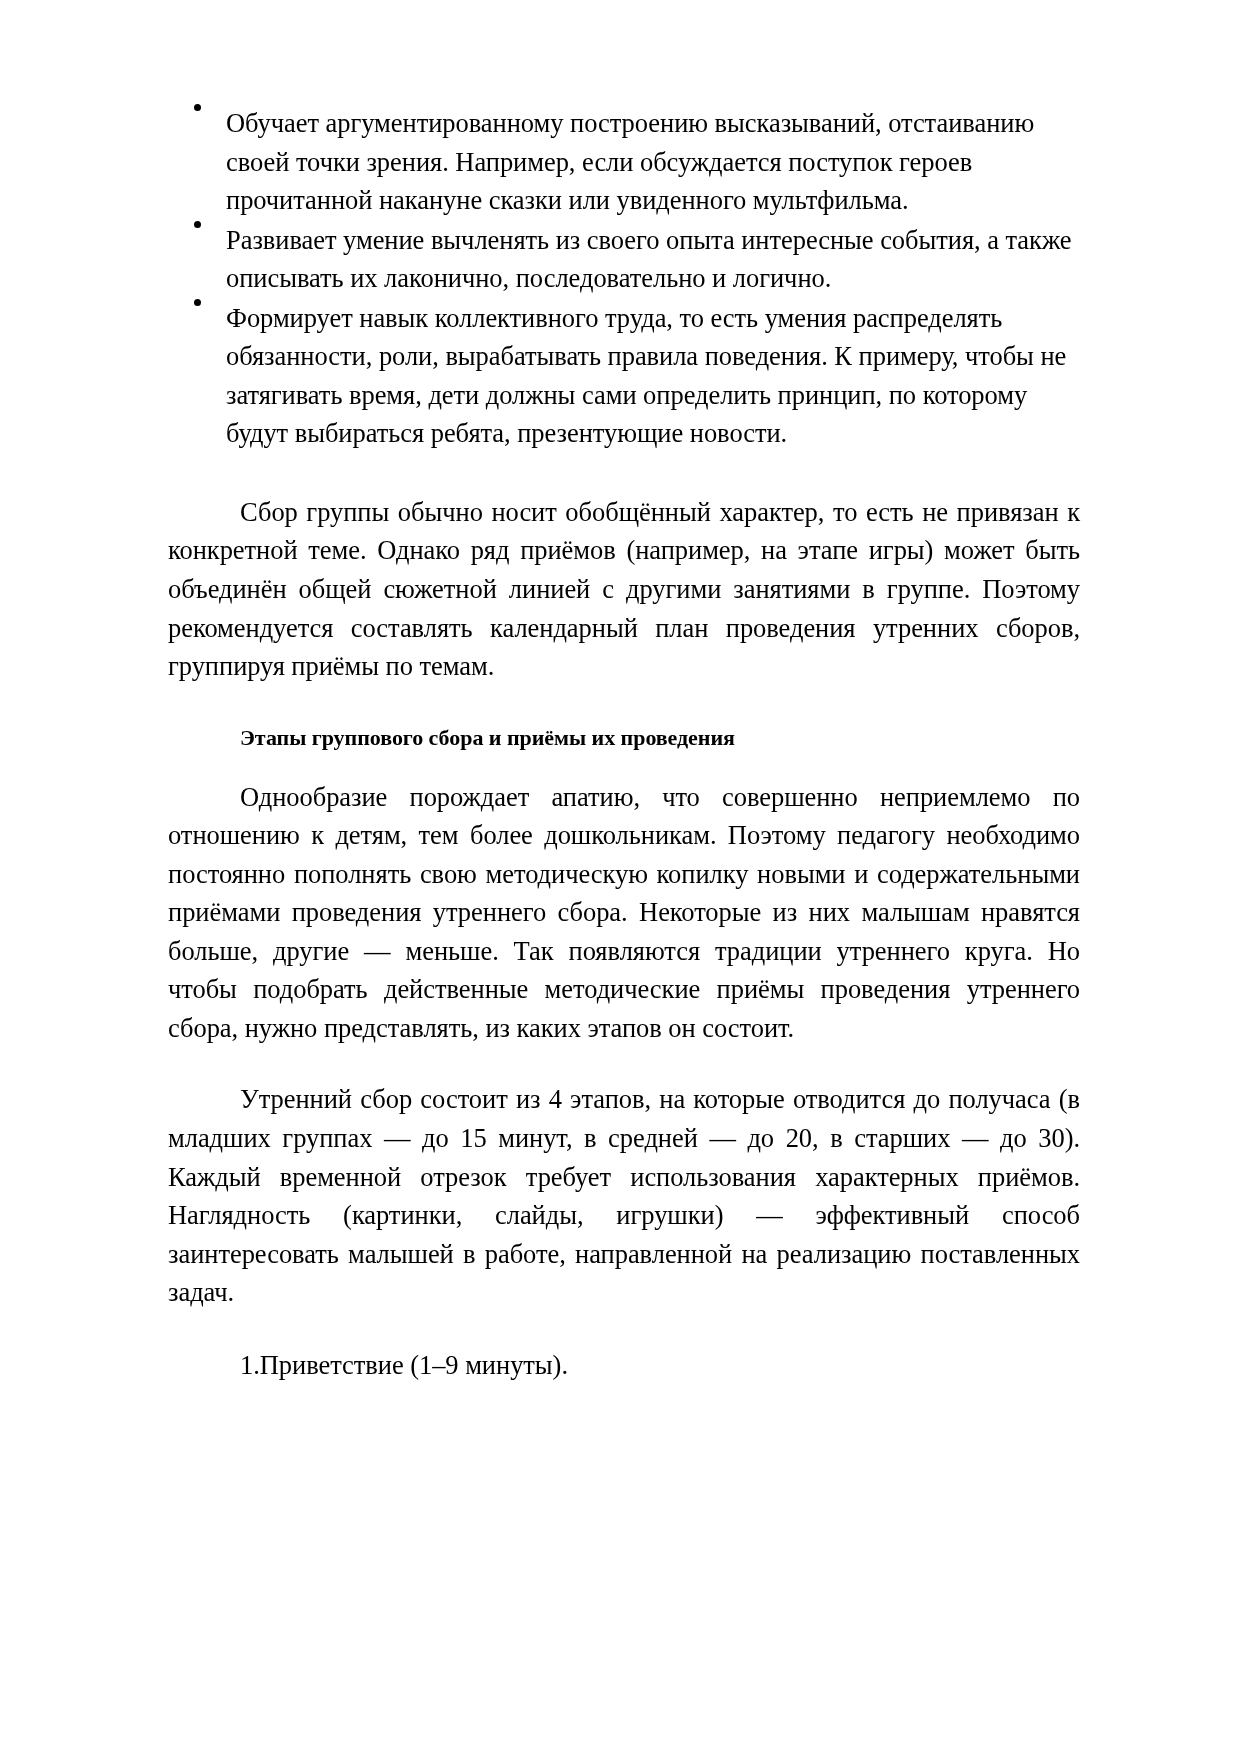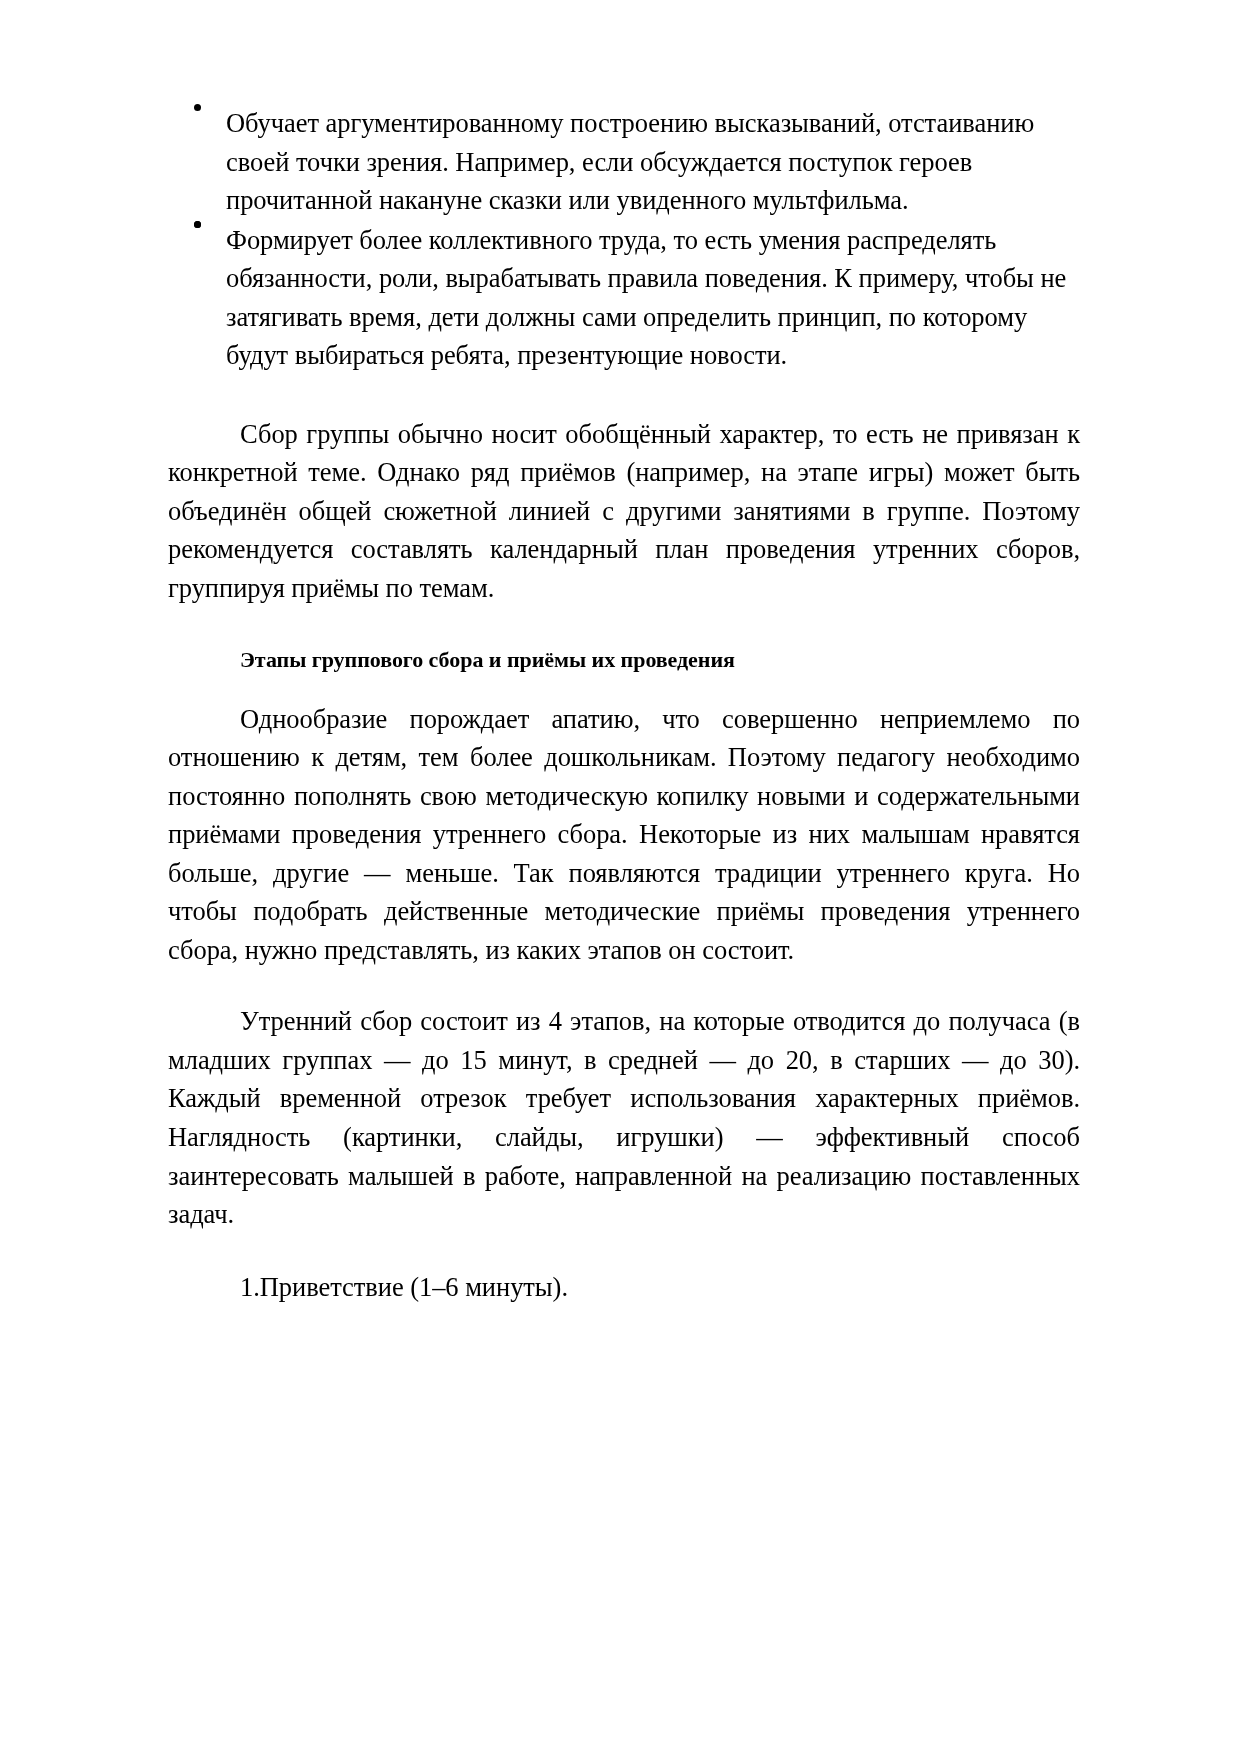--- a/index.html
+++ b/index.html
@@ -107,35 +107,36 @@
 <div class="page">
   <div class="content">
 
     <ul class="bullet-list">
       <li class="bullet-item">
         <span class="bullet-dot"></span>
         <span>Обучает аргументированному построению высказываний, отстаиванию своей точки зрения. Например, если обсуждается поступок героев прочитанной накануне сказки или увиденного мультфильма.</span>
       </li>
       <li class="bullet-item">
         <span class="bullet-dot"></span>
+        <span>Развивает умение вычленять из своего опыта интересные события, а также описывать их лаконично, последовательно и логично.</span>
       </li>
       <li class="bullet-item">
         <span class="bullet-dot"></span>
-        <span>Формирует более коллективного труда, то есть умения распределять обязанности, роли, вырабатывать правила поведения. К примеру, чтобы не затягивать время, дети должны сами определить принцип, по которому будут выбираться ребята, презентующие новости.</span>
+        <span>Формирует навык коллективного труда, то есть умения распределять обязанности, роли, вырабатывать правила поведения. К примеру, чтобы не затягивать время, дети должны сами определить принцип, по которому будут выбираться ребята, презентующие новости.</span>
       </li>
     </ul>
 
     <p class="para para-gap-before-lg">Сбор группы обычно носит обобщённый характер, то есть не привязан к конкретной теме. Однако ряд приёмов (например, на этапе игры) может быть объединён общей сюжетной линией с другими занятиями в группе. Поэтому рекомендуется составлять календарный план проведения утренних сборов, группируя приёмы по темам.</p>
 
     <h2 class="heading">Этапы группового сбора и приёмы их проведения</h2>
 
     <p class="para">Однообразие порождает апатию, что совершенно неприемлемо по отношению к детям, тем более дошкольникам. Поэтому педагогу необходимо постоянно пополнять свою методическую копилку новыми и содержательными приёмами проведения утреннего сбора. Некоторые из них малышам нравятся больше, другие — меньше. Так появляются традиции утреннего круга. Но чтобы подобрать действенные методические приёмы проведения утреннего сбора, нужно представлять, из каких этапов он состоит.</p>
 
     <p class="para para-gap-before">Утренний сбор состоит из 4 этапов, на которые отводится до получаса (в младших группах — до 15 минут, в средней — до 20, в старших — до 30). Каждый временной отрезок требует использования характерных приёмов. Наглядность (картинки, слайды, игрушки) — эффективный способ заинтересовать малышей в работе, направленной на реализацию поставленных задач.</p>
 
     <ol class="numbered-list">
       <li class="numbered-item">
-        <span class="num">1.</span><span>Приветствие (1–6 минуты).</span>
+        <span class="num">1.</span><span>Приветствие (1–9 минуты).</span>
       </li>
     </ol>
 
   </div>
 </div>
 
 </body></html>

